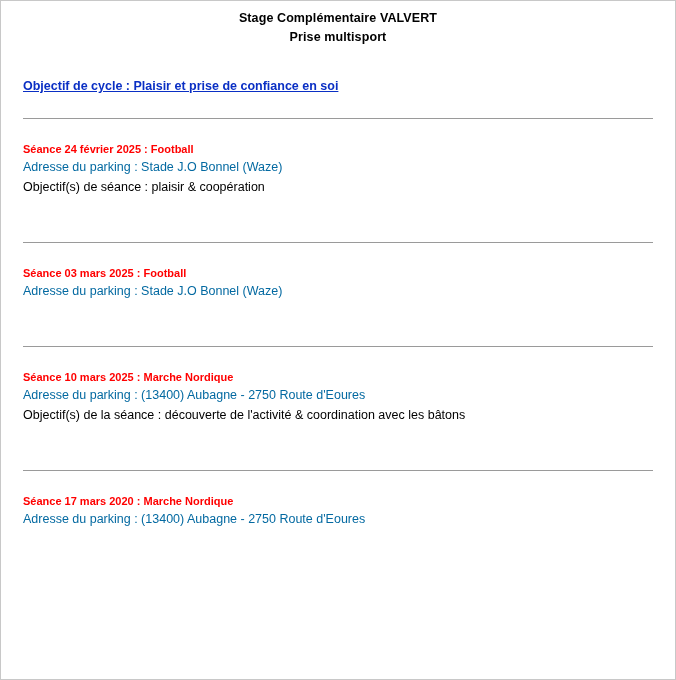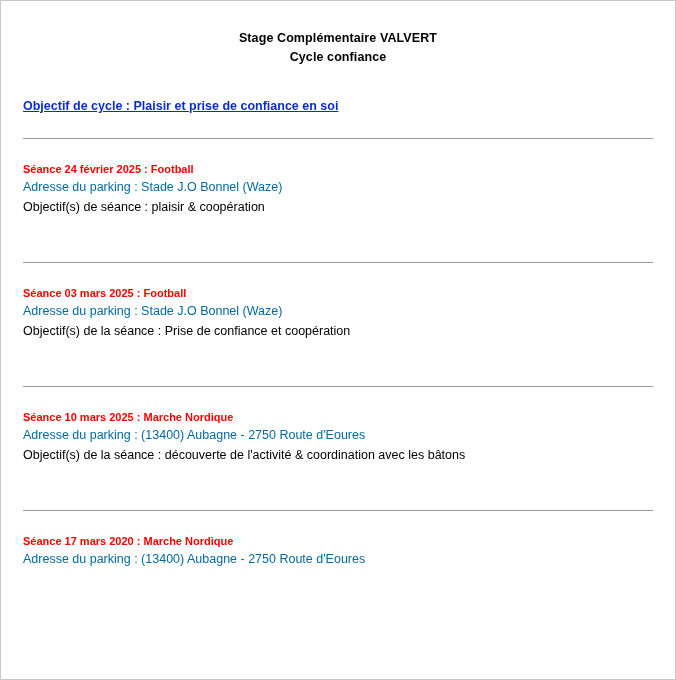--- a/index.html
+++ b/index.html
@@ -20,21 +20,21 @@
     height: 680px;
     box-sizing: border-box;
     border: 1px solid #c8c8c8;
     background: #ffffff;
   }
   .doc-title {
     text-align: center;
     font-weight: bold;
     font-size: 12.5px;
     line-height: 19px;
-    padding-top: 28px;
+    padding-top: 8px;
     letter-spacing: 0.1px;
   }
   .doc-subtitle {
     text-align: center;
     font-weight: bold;
     font-size: 12.5px;
     line-height: 19px;
     letter-spacing: 0.1px;
   }
   .content {
@@ -77,21 +77,21 @@
   .spacer-after {
     height: 21px;
   }
 </style>
 </head>
 <body>
 
 <div class="page">
 
   <div class="doc-title">Stage Complémentaire VALVERT</div>
-  <div class="doc-subtitle">Cycle confiance</div>
+  <div class="doc-subtitle">Prise multisport</div>
 
   <div class="content">
 
     <div>
       <span class="objective-heading">Objectif de cycle : Plaisir et prise de confiance en soi</span>
     </div>
 
     <hr class="rule">
 
     <div class="session">
@@ -99,21 +99,20 @@
       <div class="session-line">Adresse du parking :  Stade J.O Bonnel (Waze)</div>
       <div class="session-goal">Objectif(s) de séance : plaisir &amp; coopération</div>
     </div>
 
     <div class="spacer-after"></div>
     <hr class="rule">
 
     <div class="session">
       <div class="session-title">Séance 03 mars 2025 : Football</div>
       <div class="session-line">Adresse du parking :  Stade J.O Bonnel (Waze)</div>
-      <div class="session-goal">Objectif(s) de la séance : Prise de confiance et coopération</div>
     </div>
 
     <div class="spacer-after"></div>
     <hr class="rule">
 
     <div class="session">
       <div class="session-title">Séance 10 mars 2025 : Marche Nordique</div>
       <div class="session-line">Adresse du parking : (13400) Aubagne - 2750 Route d'Eoures</div>
       <div class="session-goal">Objectif(s) de la séance : découverte de l'activité &amp; coordination avec les bâtons</div>
     </div>

